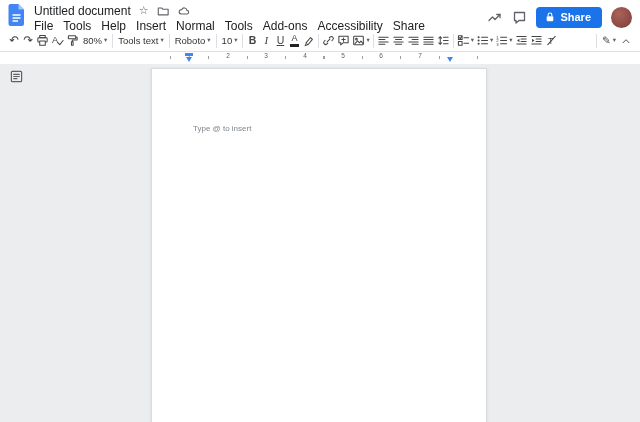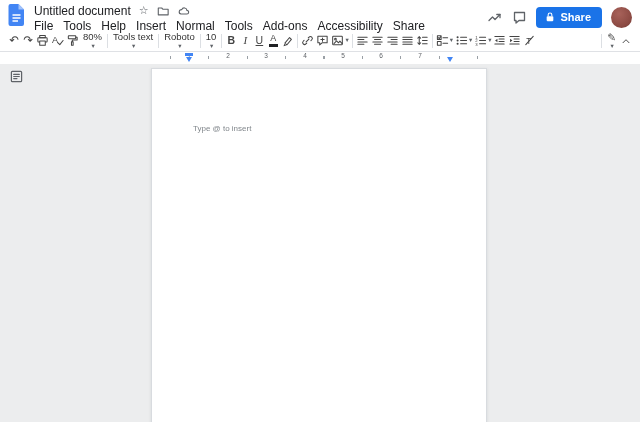--- a/index.html
+++ b/index.html
@@ -31,21 +31,21 @@
   
   .toolbar { height:22px; display:flex; align-items:center; padding:0 7px; border-bottom:1px solid #dfe1e5; overflow:hidden; }
   .tbtn { height:18px; min-width:14px; padding:0 1px; display:inline-flex; align-items:center; justify-content:center;
     border-radius:2px; color:#444; flex:0 0 auto; }
   .glyph { font-size:10.5px; line-height:1; color:#444; }
   .arrowg { font-size:11.5px; }
   .bg { font-weight:bold; }
   .ig { font-family:"Liberation Serif", serif; font-style:italic; font-size:11px; }
   .ug { text-decoration:underline; }
   .caret { font-size:6.5px; color:#5f6368; margin-left:1px; line-height:1; }
-  .dd { padding:0 3px; gap:1px;flex-direction:column; }
+  .dd { padding:0 3px; gap:1px; }
   .dd .val { font-size:9.5px; color:#333; white-space:nowrap; }
   .sep { width:1px; height:14px; background:#dcdfe3; margin:0 2px; flex:0 0 auto; }
   .tb-right { margin-left:auto; display:flex; align-items:center; flex:0 0 auto; }
   .colorA { display:flex; flex-direction:column; align-items:center; line-height:1; }
   .colorA .glyph { font-size:9px; }
   .colorA .bar { width:9px; height:2.5px; background:var(--text-color-bar,#202124); margin-top:1px; }
 
   
   .ruler { height:11px; position:relative; background:#fff; }
   .rticks { position:absolute; left:151px; top:4px; width:337px; height:3px;

